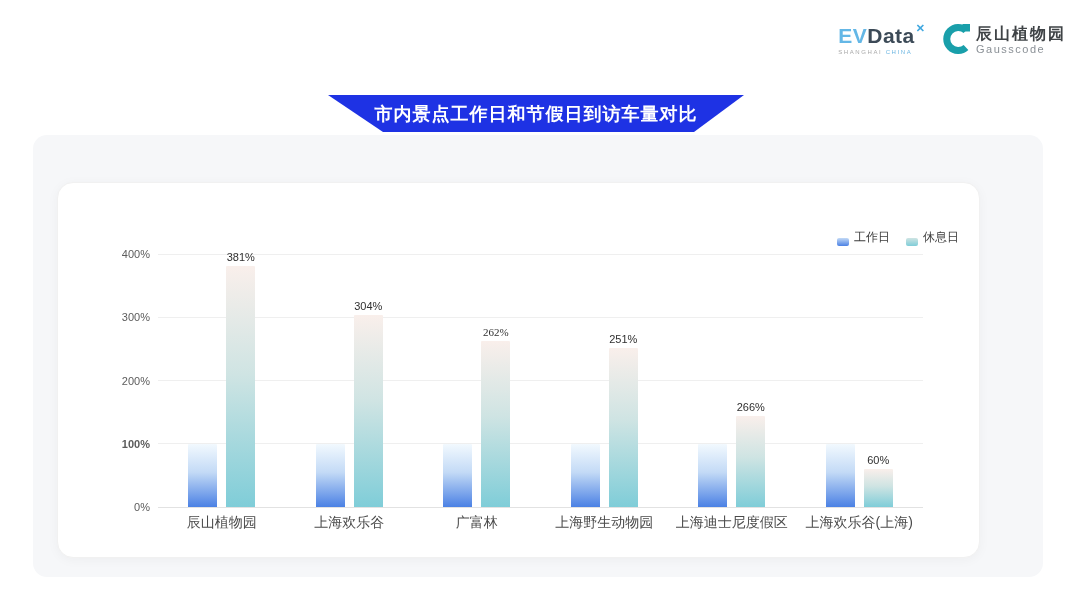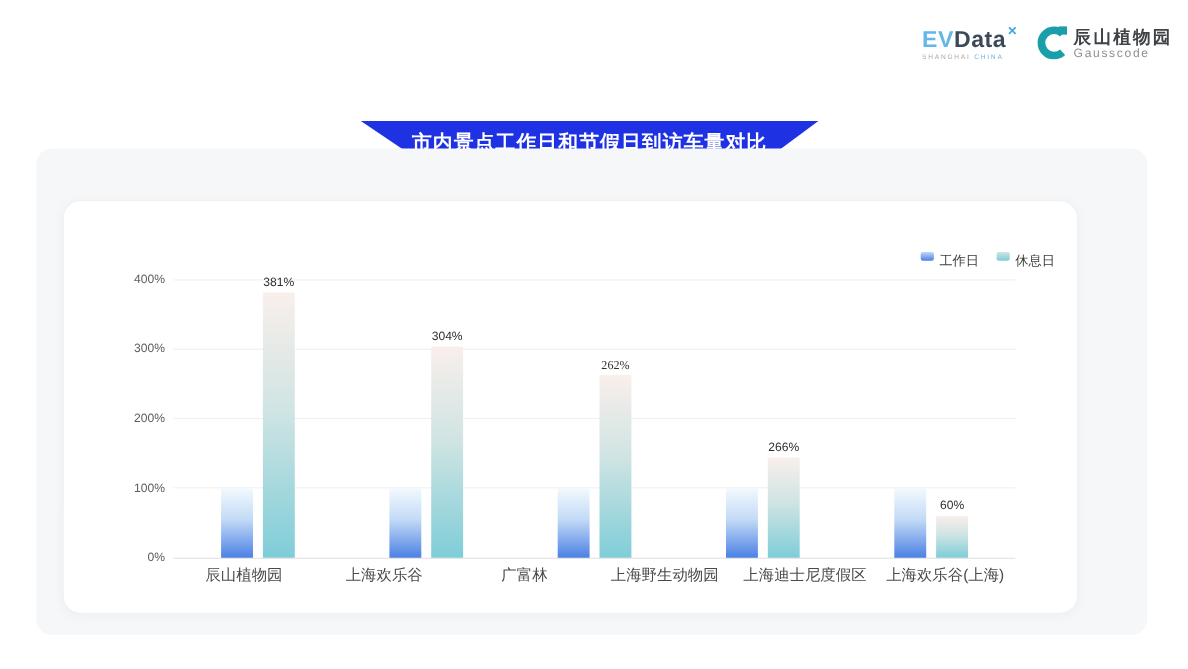--- a/index.html
+++ b/index.html
@@ -15,36 +15,36 @@
   .evdata-data { color:#3c4a57; font-size:21px; font-weight:bold; letter-spacing:0.5px; }
   .evdata-x    { color:#41a8e0; font-size:11px; font-weight:bold; margin-left:1px; margin-top:-2px; }
   .evdata-sub  { font-size:6px; letter-spacing:1.6px; margin-top:3px; color:#a9a9a9; }
   .evdata-sub .cn { color:#6cb6e2; }
   .gauss { display:flex; align-items:center; gap:5px; }
   .gauss-text { display:flex; flex-direction:column; line-height:1.1; }
   .gauss-cn { font-size:16px; font-weight:bold; color:#3f4346; letter-spacing:2px; }
   .gauss-en { font-size:11px; color:#8a9096; letter-spacing:1.5px; }
 
   
-  .banner { position:absolute; left:328px; top:110px; width:416px; height:37px;
+  .banner { position:absolute; left:328px; top:95px; width:416px; height:37px;
             background:#1e32e4;
             clip-path:polygon(0 0, 100% 0, calc(100% - 50px) 100%, 55px 100%);
             display:flex; align-items:center; justify-content:center; }
   .banner-text { color:#ffffff; font-size:18px; font-weight:bold; letter-spacing:1px; }
 
   
   .panel { position:absolute; left:33px; top:135px; width:1010px; height:442px;
            background:#f6f7f9; border-radius:14px; }
   .card  { position:absolute; left:57px; top:182px; width:923px; height:376px;
            background:#ffffff; border:1px solid #f1f1f1; border-radius:16px;
            box-shadow:0 2px 12px rgba(0,0,0,0.04); }
 
   
   .legend { position:absolute; top:46px; right:20px; display:flex; gap:16px; align-items:center; }
-  .legend-item { display:flex; align-items:flex-start; gap:5px; cursor:pointer; }
+  .legend-item { display:flex; align-items:flex-end; gap:5px; cursor:pointer; }
   .legend-swatch { width:12px; height:8px; border-radius:2px; }
   .legend-label { font-size:12px; color:#3c3c3c; }
 
   
   .plot { position:absolute; left:100px; top:71px; width:765px; height:253px; }
   .gridline { position:absolute; left:0; right:0; height:1px; background:#efefef; }
   .gridline.base { background:#e2e2e2; }
   .y-labels { position:absolute; left:22px; top:71px; width:70px; height:253px; }
   .y-label { position:absolute; right:0; transform:translateY(-50%);
              font-size:11px; color:#5c5c5c; }
@@ -105,21 +105,21 @@
         </div>
         <div class="legend-item">
           <span class="legend-swatch" style="background: linear-gradient(rgb(207, 228, 227) 0%, rgb(127, 205, 216) 100%);"></span>
           <span class="legend-label">休息日</span>
         </div>
       </div>
     <div class="y-labels" id="ylabels">
         <div class="y-label" style="top: 0%;">400%</div>
         <div class="y-label" style="top: 25%;">300%</div>
         <div class="y-label" style="top: 50%;">200%</div>
-        <div class="y-label" style="top: 75%;">100%</div>
+        <div class="y-label" style="top: 75%; font-weight: bold;">100%</div>
         <div class="y-label" style="top: 100%;">0%</div>
       </div>
     <div class="plot" id="plot">
       <div id="gridlines">
           <div class="gridline" style="top: calc(0% - 0.5px);"></div>
           <div class="gridline" style="top: calc(25% - 0.5px);"></div>
           <div class="gridline" style="top: calc(50% - 0.5px);"></div>
           <div class="gridline" style="top: calc(75% - 0.5px);"></div>
           <div class="gridline base" style="top: calc(100% - 0.5px);"></div>
         </div>
@@ -149,20 +149,29 @@
             <div class="bar-col">
               <div class="bar" style="height: 65.5%; background: linear-gradient(rgb(249, 239, 235) 0%, rgb(207, 228, 227) 45%, rgb(127, 205, 216) 100%);"></div>
               <div class="value-label" style="bottom: calc(65.5% + 3px); font-family: Liberation Serif, serif;">262%</div>
             </div>
           </div>
           <div class="group">
             <div class="bar-col">
               <div class="bar" style="height: 25%; background: linear-gradient(rgb(242, 249, 254) 0%, rgb(195, 218, 246) 45%, rgb(75, 129, 228) 100%);"></div>
             </div>
             <div class="bar-col">
+              <div class="bar" style="height: 62.75%; background: linear-gradient(rgb(249, 239, 235) 0%, rgb(207, 228, 227) 45%, rgb(127, 205, 216) 100%);"></div>
+              <div class="value-label" style="bottom: calc(62.75% + 3px);">251%</div>
+            </div>
+          </div>
+          <div class="group">
+            <div class="bar-col">
+              <div class="bar" style="height: 25%; background: linear-gradient(rgb(242, 249, 254) 0%, rgb(195, 218, 246) 45%, rgb(75, 129, 228) 100%);"></div>
+            </div>
+            <div class="bar-col">
               <div class="bar" style="height: 36%; background: linear-gradient(rgb(249, 239, 235) 0%, rgb(207, 228, 227) 45%, rgb(127, 205, 216) 100%);"></div>
               <div class="value-label" style="bottom: calc(36% + 3px);">266%</div>
             </div>
           </div>
           <div class="group">
             <div class="bar-col">
               <div class="bar" style="height: 25%; background: linear-gradient(rgb(242, 249, 254) 0%, rgb(195, 218, 246) 45%, rgb(75, 129, 228) 100%);"></div>
             </div>
             <div class="bar-col">
               <div class="bar" style="height: 15%; background: linear-gradient(rgb(249, 239, 235) 0%, rgb(207, 228, 227) 45%, rgb(127, 205, 216) 100%);"></div>

